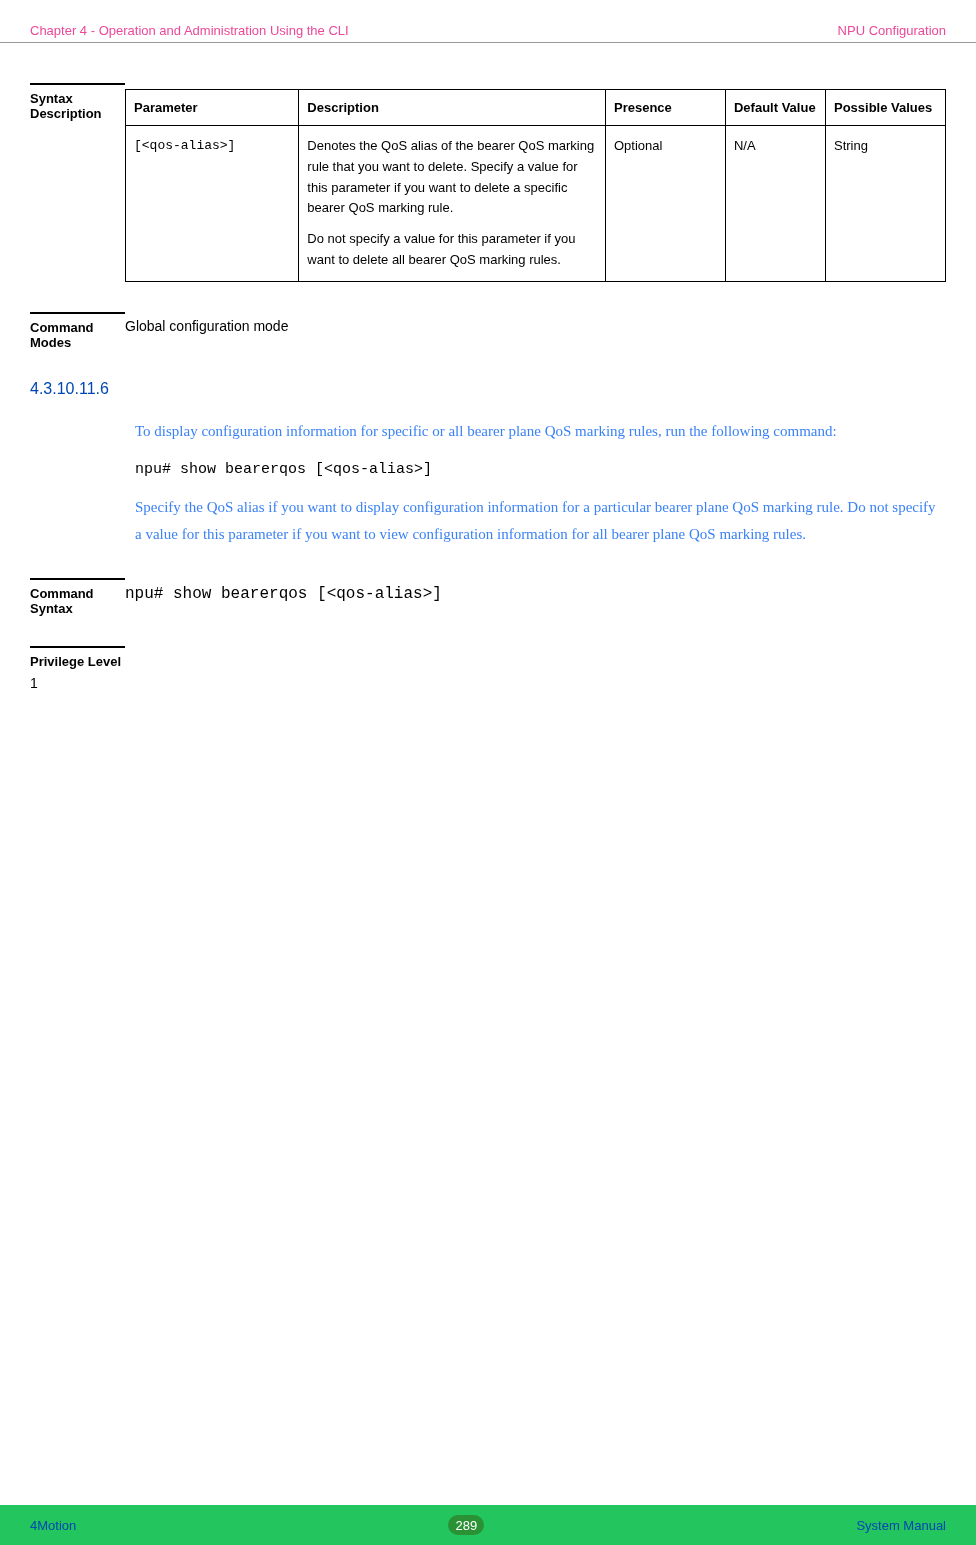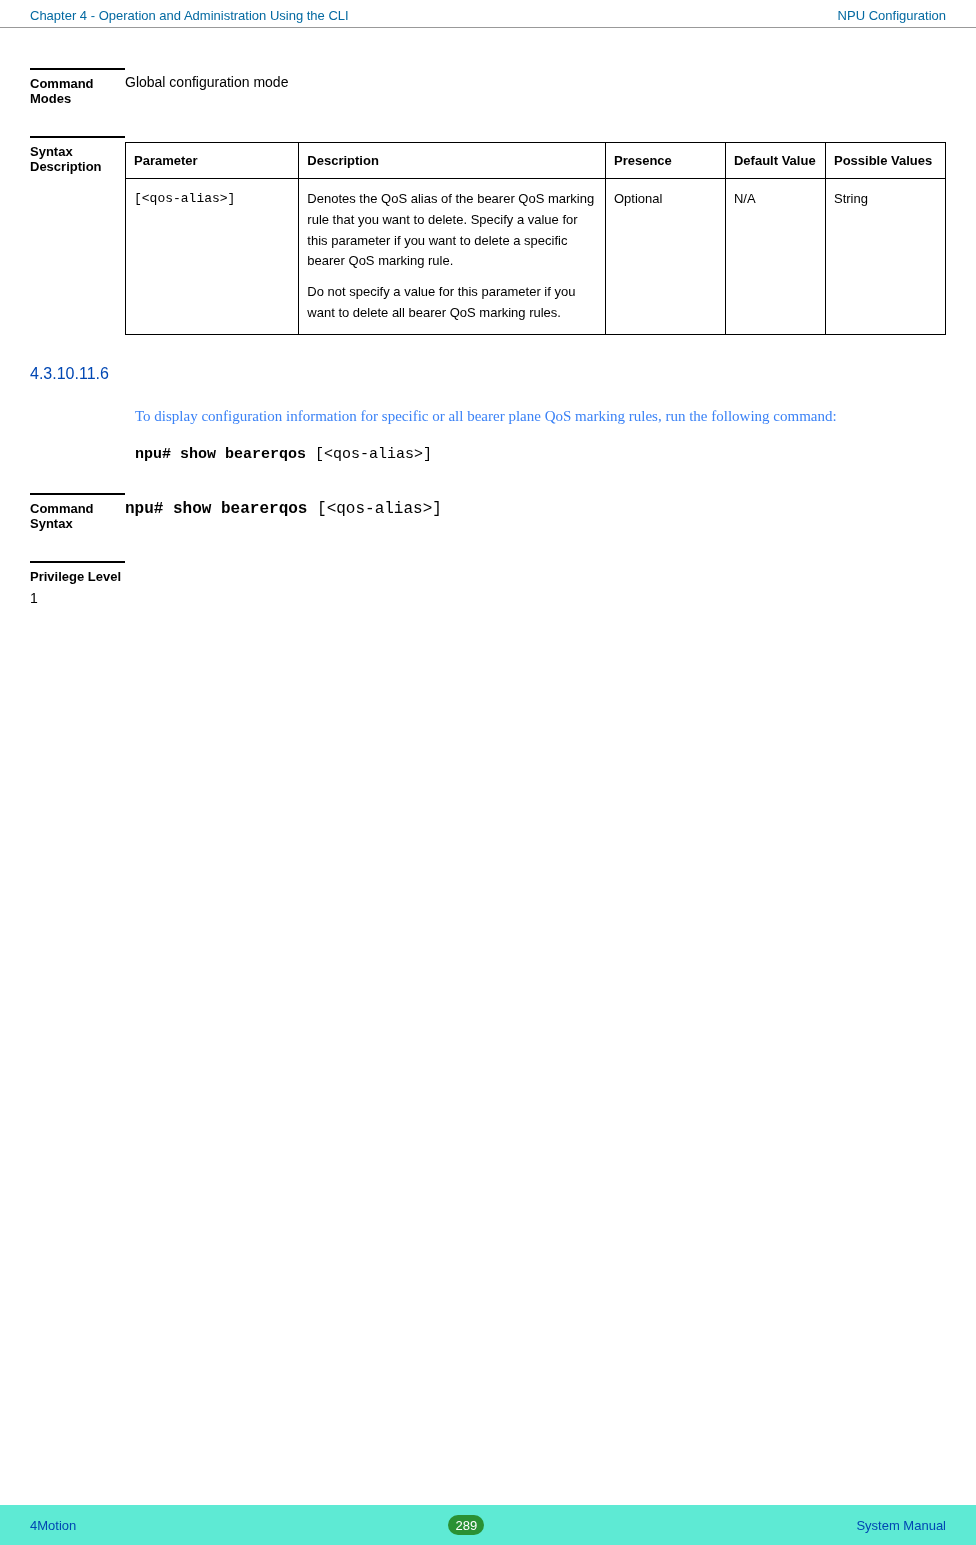--- a/index.html
+++ b/index.html
@@ -10,23 +10,23 @@
     body {
       font-family: Arial, Helvetica, sans-serif;
       width: 976px;
       height: 1545px;
       background: #fff;
       position: relative;
     }
     .header {
       display: flex;
       justify-content: space-between;
-      padding: 8px 30px 4px 30px;
-      font-size: 13px;
-      color: #0369a1;
+      padding: 23px 30px 4px 30px;
+      font-size: 13px;
+      color: #ec4899;
       border-bottom: 1px solid #999;
     }
     .content {
       padding: 40px 30px 0 30px;
     }
     .section-row {
       display: flex;
       align-items: flex-start;
       margin-bottom: 30px;
     }
@@ -103,33 +103,33 @@
       color: #3b82f6;
       margin-bottom: 16px;
     }
     .cmd-line {
       margin-left: 105px;
       font-family: "Courier New", monospace;
       font-size: 15px;
       margin-bottom: 16px;
     }
     .cmd-bold {
-      font-weight: bold;
+      font-weight: normal;
     }
     .footer {
       position: absolute;
       bottom: 0;
       left: 0;
       right: 0;
       display: flex;
       justify-content: space-between;
       align-items: center;
       padding: 10px 30px;
       font-size: 13px;
-      background: #5eead4;
+      background: #22c55e;
     }
     .footer-left {
       color: #0047b3;
     }
     .footer-right {
       color: #0047b3;
     }
     .page-num {
       background: #2a9134;
       color: #fff;
@@ -144,25 +144,20 @@
   </style>
 </head>
 <body>
 
 <div class="header">
   <span>Chapter 4 - Operation and Administration Using the CLI</span>
   <span>NPU Configuration</span>
 </div>
 
 <div class="content">
-
-  <div class="section-row">
-    <div class="section-label">Command Modes</div>
-    <div class="section-body command-modes-text">Global configuration mode</div>
-  </div>
 
   <div class="section-row">
     <div class="section-label">Syntax Description</div>
     <div class="section-body">
       <table class="syntax-table">
         <thead>
           <tr>
             <th class="param-col">Parameter</th>
             <th class="desc-col">Description</th>
             <th class="pres-col">Presence</th>
@@ -179,30 +174,36 @@
             </td>
             <td>Optional</td>
             <td>N/A</td>
             <td>String</td>
           </tr>
         </tbody>
       </table>
     </div>
   </div>
 
+  <div class="section-row">
+    <div class="section-label">Command Modes</div>
+    <div class="section-body command-modes-text">Global configuration mode</div>
+  </div>
+
   <div class="subsection">
     <div class="subsection-num">4.3.10.11.6</div>
   </div>
 
   <div class="body-text"> To display configuration information for specific or all bearer plane QoS marking rules, run the following command:</div>
 
   <div class="cmd-line">
     <span class="cmd-bold">npu# show bearerqos </span><span>[&lt;qos-alias&gt;]</span>
   </div>
 
+  <div class="body-text">Specify the QoS alias if you want to display configuration information for a particular bearer plane QoS marking rule. Do not specify a value for this parameter if you want to view configuration information for all bearer plane QoS marking rules.</div>
 
   <div class="section-row" style="margin-top:30px;">
     <div class="section-label">Command Syntax</div>
     <div class="section-body">
       <span class="code-font cmd-bold">npu# show bearerqos </span><span class="code-font">[&lt;qos-alias&gt;]</span>
     </div>
   </div>
 
   <div class="section-row" style="margin-top:30px;flex-direction:column;">
     <div class="section-label">Privilege Level</div>

